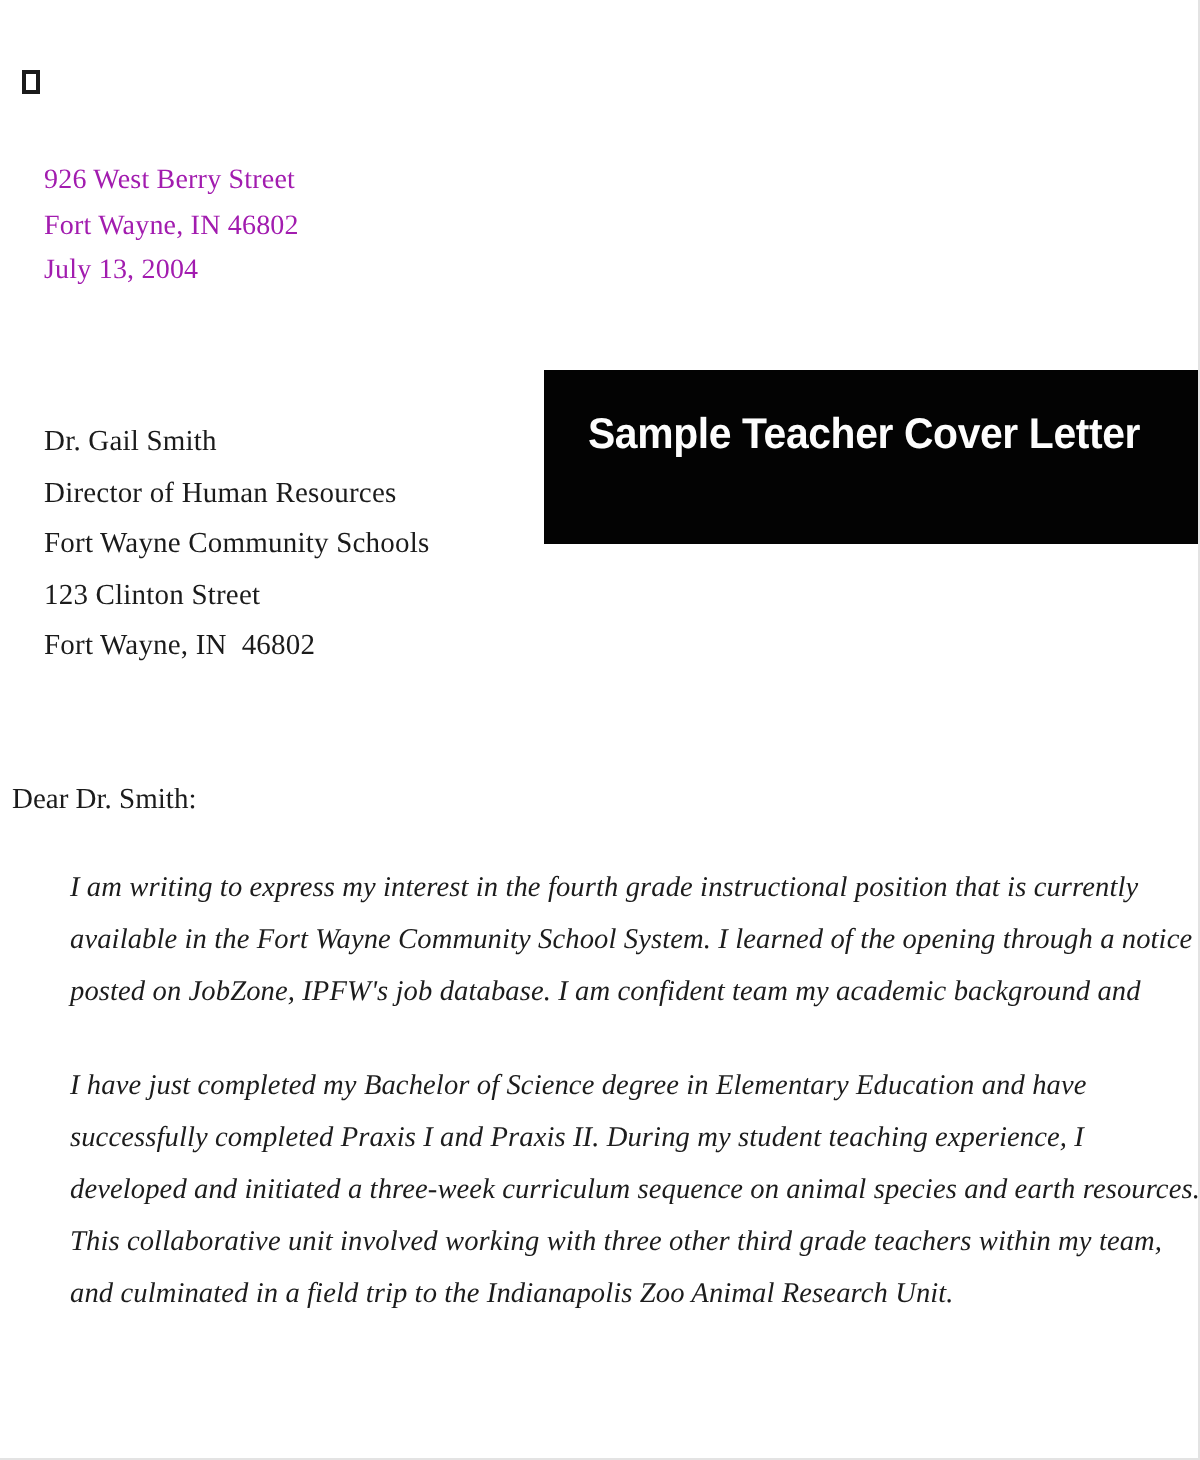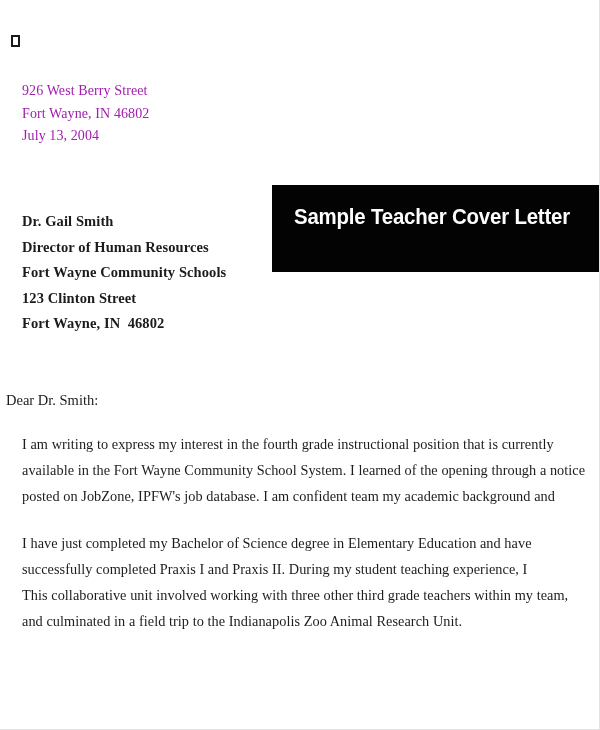--- a/index.html
+++ b/index.html
@@ -70,36 +70,36 @@
     position: absolute;
     left: 22px;
     top: 209px;
     font-size: 14.5px;
     line-height: 25.5px;
     color: #1b1b1b;
     letter-spacing: 0.1px;
   }
   .recipient-block div {
     white-space: pre;
-    font-weight: bold;
   }
   .salutation {
     position: absolute;
     left: 6px;
     top: 389px;
     font-size: 14.5px;
     line-height: 22px;
     color: #1b1b1b;
     white-space: pre;
   }
   .body-block {
     position: absolute;
-    left: 22px;
+    left: 35px;
     top: 431px;
     width: 546px;
+    font-style: italic;
   }
   .body-paragraph {
     font-size: 14.3px;
     line-height: 26.2px;
     color: #1c1c1c;
     margin: 0 0 20px 0;
     text-align: left;
     letter-spacing: 0.05px;
   }
   .body-paragraph:last-child {
@@ -139,18 +139,19 @@
 
   <div class="body-block">
     <p class="body-paragraph">
       <span class="pline">I am writing to express my interest in the fourth grade instructional position that is currently</span>
       <span class="pline">available in the Fort Wayne Community School System. I learned of the opening through a notice</span>
       <span class="pline">posted on JobZone, IPFW's job database. I am confident team my academic background and</span>
     </p>
     <p class="body-paragraph">
       <span class="pline">I have just completed my Bachelor of Science degree in Elementary Education and have</span>
       <span class="pline">successfully completed Praxis I and Praxis II. During my student teaching experience, I</span>
+      <span class="pline">developed and initiated a three-week curriculum sequence on animal species and earth resources.</span>
       <span class="pline">This collaborative unit involved working with three other third grade teachers within my team,</span>
       <span class="pline">and culminated in a field trip to the Indianapolis Zoo Animal Research Unit.</span>
     </p>
   </div>
 
 </div>
 
 </body></html>

